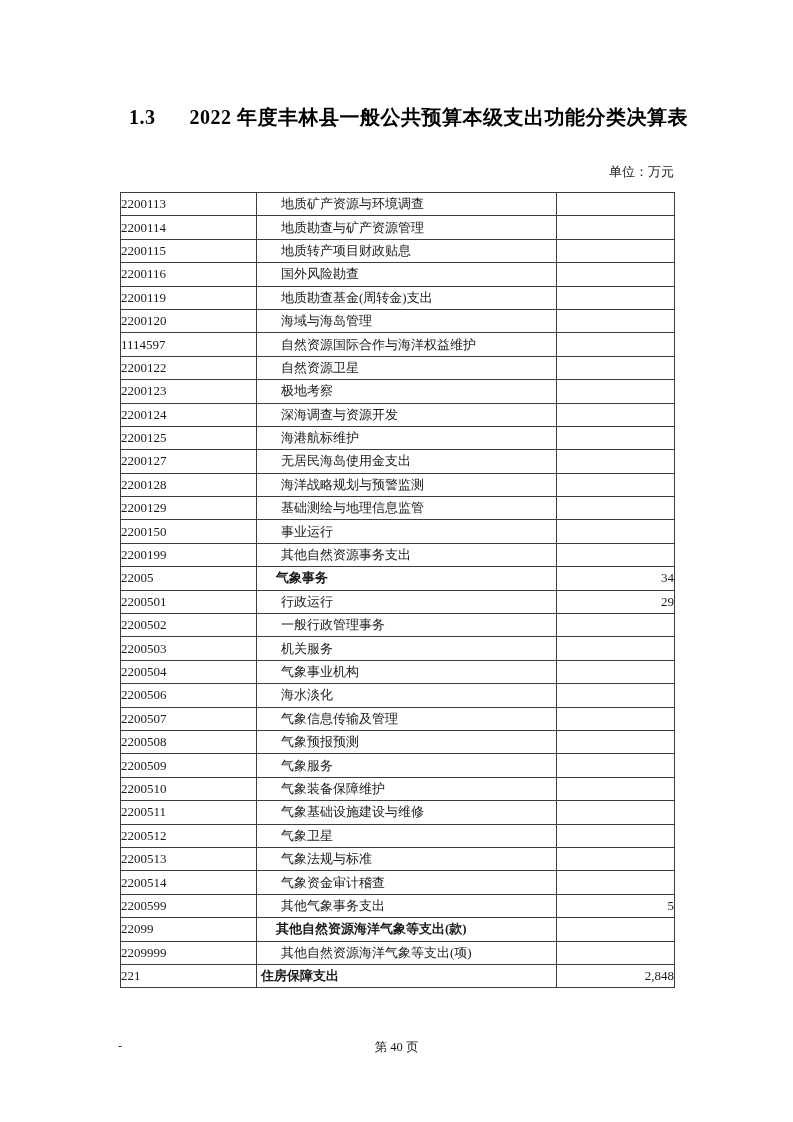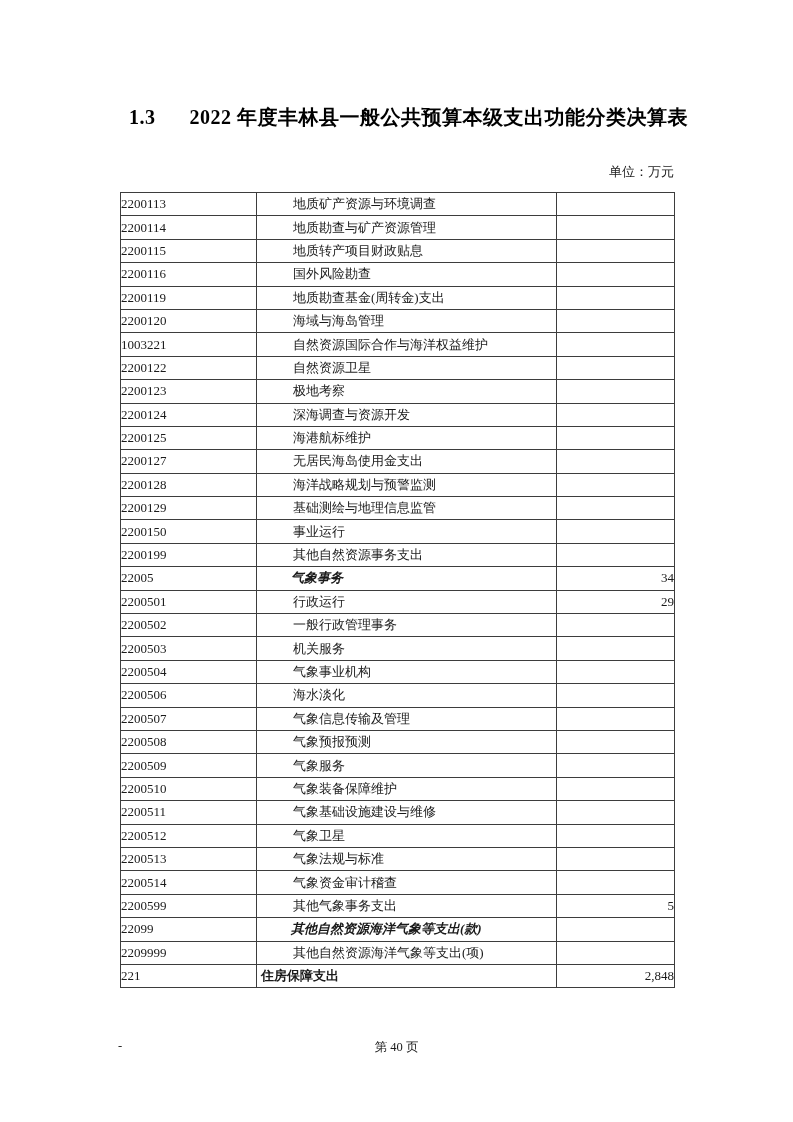--- a/index.html
+++ b/index.html
@@ -50,22 +50,22 @@
   }
   table.budget-table td {
     border: 1px solid #3d3d3d;
     height: 22.4px;
     padding: 0;
     vertical-align: middle;
     overflow: hidden;
     white-space: nowrap;
   }
   td.code { padding-left: 11px; }
-  td.desc.lvl-item { padding-left: 36px; }
-  td.desc.lvl-sub  { padding-left: 34px; font-weight: bold; font-style: italic; }
+  td.desc.lvl-item { padding-left: 24px; }
+  td.desc.lvl-sub  { padding-left: 19px; font-weight: bold; }
   td.desc.lvl-cat  { padding-left: 4px;  font-weight: bold; }
   td.val { text-align: right; padding-right: 7px; }
   .footer-pageno {
     position: absolute;
     top: 1039px;
     left: 0;
     right: 0;
     text-align: center;
     font-size: 12.5px;
   }
@@ -118,21 +118,21 @@
           <td class="code">2200119</td>
           <td class="desc lvl-item">地质勘查基金(周转金)支出</td>
           <td class="val"></td>
         </tr>
         <tr>
           <td class="code">2200120</td>
           <td class="desc lvl-item">海域与海岛管理</td>
           <td class="val"></td>
         </tr>
         <tr>
-          <td class="code">1003221</td>
+          <td class="code">1114597</td>
           <td class="desc lvl-item">自然资源国际合作与海洋权益维护</td>
           <td class="val"></td>
         </tr>
         <tr>
           <td class="code">2200122</td>
           <td class="desc lvl-item">自然资源卫星</td>
           <td class="val"></td>
         </tr>
         <tr>
           <td class="code">2200123</td>

